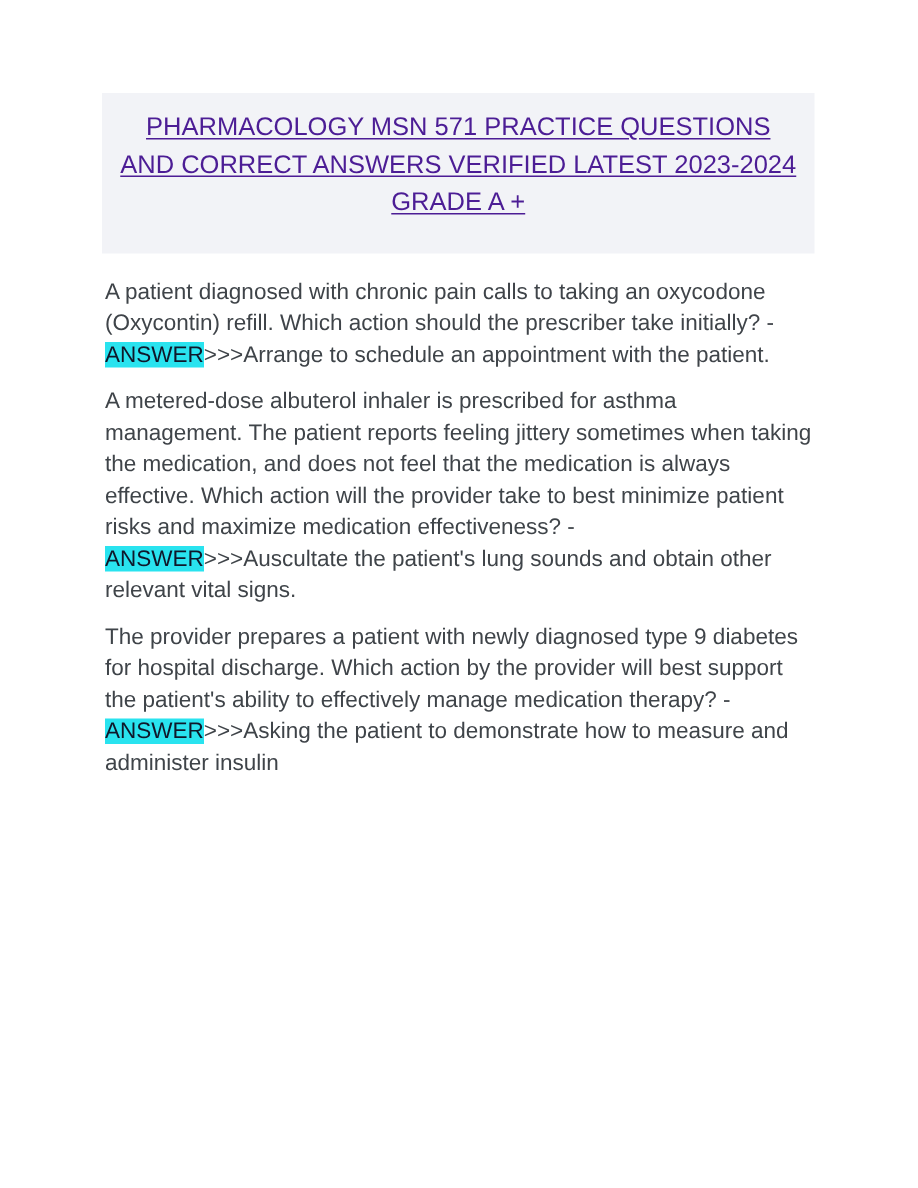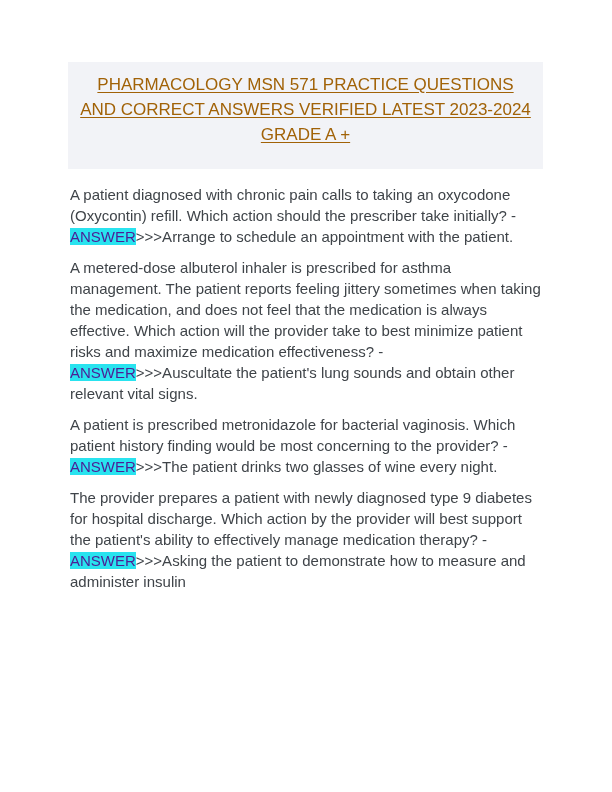--- a/index.html
+++ b/index.html
@@ -18,55 +18,54 @@
     top: 62px;
     width: 475px;
     min-height: 106px;
     background: #f2f3f7;
     padding: 10px 10px 22px 10px;
   }
   .title {
     font-size: 17px;
     line-height: 25px;
     font-weight: 400;
-    color: #a16207;
+    color: #4c1d95;
     text-align: center;
     text-decoration: underline;
     text-underline-offset: 2px;
   }
   .content {
     position: absolute;
     left: 70px;
     top: 168px;
     width: 472px;
     color: #3f4449;
     font-size: 15px;
     line-height: 21px;
   }
   .para { margin-top: 10px; }
   .para:first-child { margin-top: 16px; }
   .hl {
     background: #29e3ef;
-    color: #4c1d95;
+    color: #0f172a;
   }
 </style>
 </head>
 <body>
 
 <div class="page">
 
   <div class="title-box">
     <h1 class="title">PHARMACOLOGY MSN 571 PRACTICE QUESTIONS AND CORRECT ANSWERS VERIFIED LATEST 2023-2024 GRADE A +</h1>
   </div>
 
   <div class="content">
 
     <p class="para"><span>A patient diagnosed with chronic pain calls to taking an oxycodone (Oxycontin) refill. Which action should the prescriber take initially? - </span><mark class="hl">ANSWER</mark><span>&gt;&gt;&gt;Arrange to schedule an appointment with the patient.</span></p>
 
     <p class="para"><span>A metered-dose albuterol inhaler is prescribed for asthma management. The patient reports feeling jittery sometimes when taking the medication, and does not feel that the medication is always effective. Which action will the provider take to best minimize patient risks and maximize medication effectiveness? - </span><mark class="hl">ANSWER</mark><span>&gt;&gt;&gt;Auscultate the patient's lung sounds and obtain other relevant vital signs.</span></p>
 
-    <p class="para"><span>A patient is prescribed metronidazole for bacterial vaginosis. Which patient history finding would be most concerning to the provider? - </span><mark class="hl">ANSWER</mark><span>&gt;&gt;&gt;The patient drinks two glasses of wine every night.</span></p>
 
     <p class="para"><span>The provider prepares a patient with newly diagnosed type 9 diabetes for hospital discharge. Which action by the provider will best support the patient's ability to effectively manage medication therapy? - </span><mark class="hl">ANSWER</mark><span>&gt;&gt;&gt;Asking the patient to demonstrate how to measure and administer insulin</span></p>
 
   </div>
 
 </div>
 
 </body></html>

